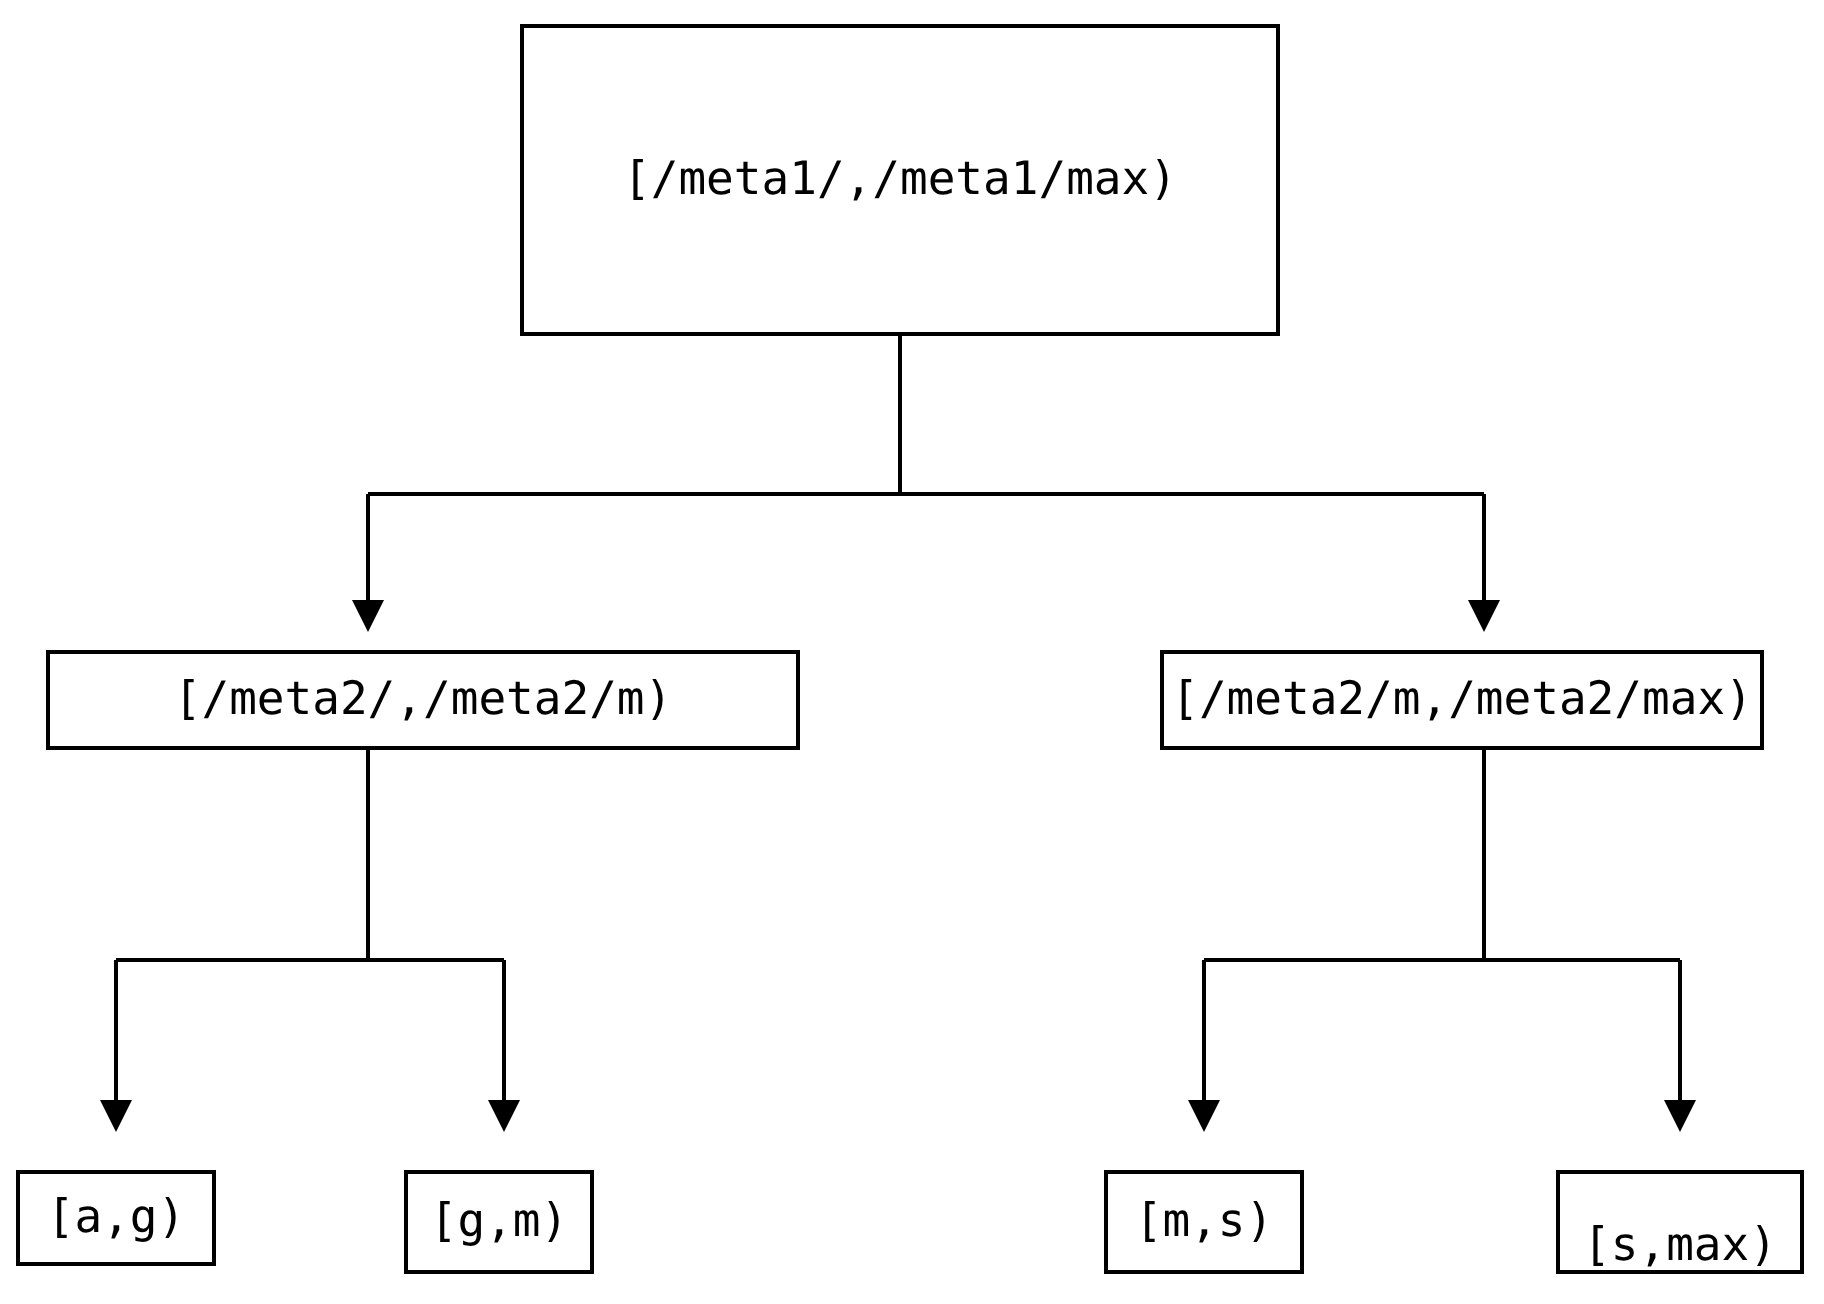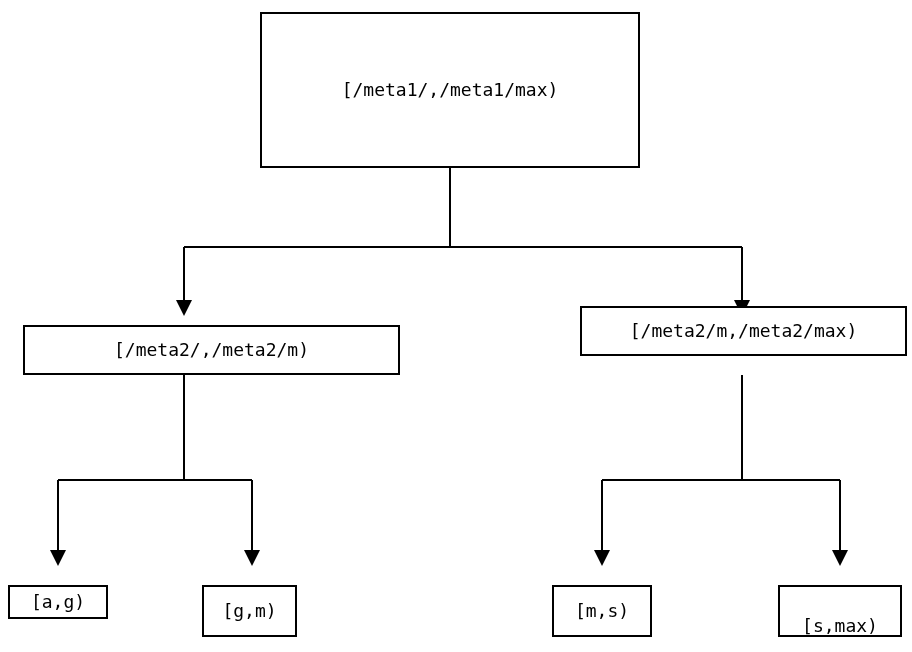--- a/index.html
+++ b/index.html
@@ -33,28 +33,28 @@
   }
   .node {
     position: absolute;
     box-sizing: border-box;
     border: 2px solid #000000;
     background: #ffffff;
     color: #000000;
     display: flex;
     align-items: center;
     justify-content: center;
-    font-size: 18px;
+    font-size: 23px;
     line-height: 1;
     white-space: nowrap;
   }
   .node-root   { left: 260px; top: 12px;  width: 380px; height: 156px; }
   .node-left   { left: 23px;  top: 325px; width: 377px; height: 50px; }
-  .node-right  { left: 580px; top: 306px; width: 327px; height: 50px; }
-  .node-ag     { left: 8px;   top: 585px; width: 100px; height: 34px; }
+  .node-right  { left: 580px; top: 325px; width: 302px; height: 50px; }
+  .node-ag     { left: 8px;   top: 585px; width: 100px; height: 48px; }
   .node-gm     { left: 202px; top: 585px; width: 95px; height: 52px; }
   .node-ms     { left: 552px; top: 585px; width: 100px; height: 52px; }
   .node-smax   { left: 778px; top: 585px; width: 124px; height: 52px; align-items: flex-end; }
 </style>
 </head>
 <body>
 
 <div class="canvas">
 
   <svg class="edges" width="912" height="652" viewBox="0 0 912 652" aria-hidden="true">

